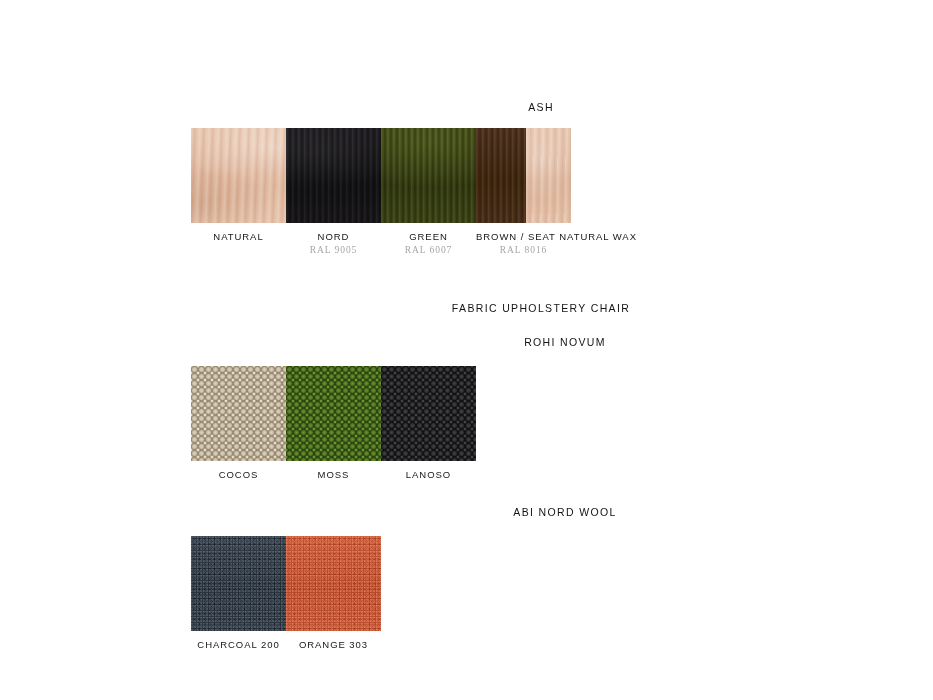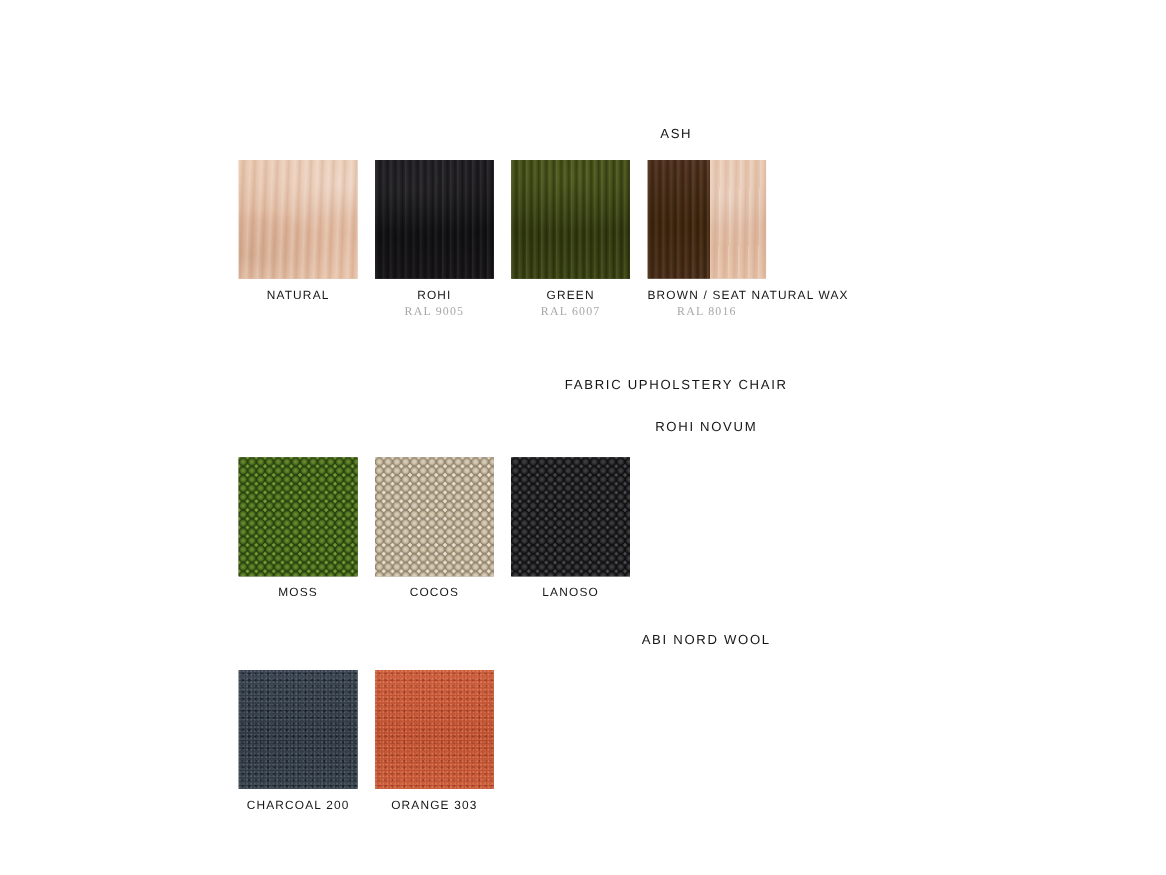--- a/index.html
+++ b/index.html
@@ -42,21 +42,20 @@
   }
 
   
   .row {
     display: flex;
     flex-direction: row;
     align-items: flex-start;
   }
   .swatch-cell {
     width: 95px;
-    margin-right: 14px;
     position: relative;
   }
   .swatch-cell.wide {
     width: 95px;
   }
   .swatch {
     width: 95px;
     height: 95px;
     position: relative;
     overflow: hidden;
@@ -224,21 +223,21 @@
   <div class="row">
 
     <div class="swatch-cell">
       <div class="swatch w-natural"></div>
       <div class="swatch-label">NATURAL</div>
       <div class="swatch-sub"></div>
     </div>
 
     <div class="swatch-cell">
       <div class="swatch w-black"></div>
-      <div class="swatch-label">ROHI</div>
+      <div class="swatch-label">NORD</div>
       <div class="swatch-sub">RAL 9005</div>
     </div>
 
 
     <div class="swatch-cell">
       <div class="swatch w-green"></div>
       <div class="swatch-label">GREEN</div>
       <div class="swatch-sub">RAL 6007</div>
     </div>
 
@@ -259,30 +258,30 @@
 
   <div class="section-title">FABRIC UPHOLSTERY CHAIR</div>
   <div class="gap-title-to-group"></div>
 
   <div class="group-title">ROHI NOVUM</div>
   <div class="gap-group-to-row"></div>
 
   <div class="row">
 
     <div class="swatch-cell">
+      <div class="swatch f-weave f-cocos"></div>
+      <div class="swatch-label">COCOS</div>
+    </div>
+
+    <div class="swatch-cell">
       <div class="swatch f-weave f-moss"></div>
       <div class="swatch-label">MOSS</div>
     </div>
 
     <div class="swatch-cell">
-      <div class="swatch f-weave f-cocos"></div>
-      <div class="swatch-label">COCOS</div>
-    </div>
-
-    <div class="swatch-cell">
       <div class="swatch f-weave f-lanoso"></div>
       <div class="swatch-label">LANOSO</div>
     </div>
 
   </div>
 
   <div class="gap-row-to-group"></div>
 
   <div class="group-title">ABI NORD WOOL</div>
   <div class="gap-group-to-row"></div>

